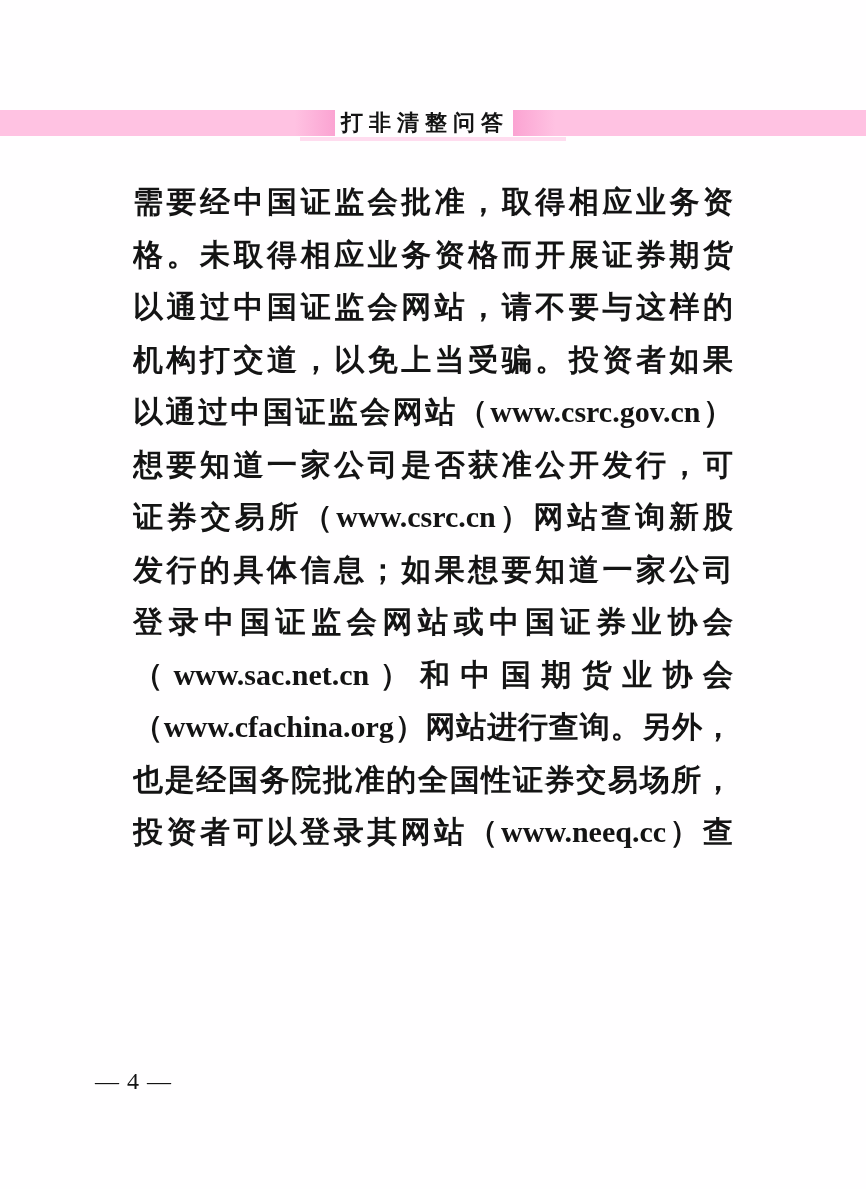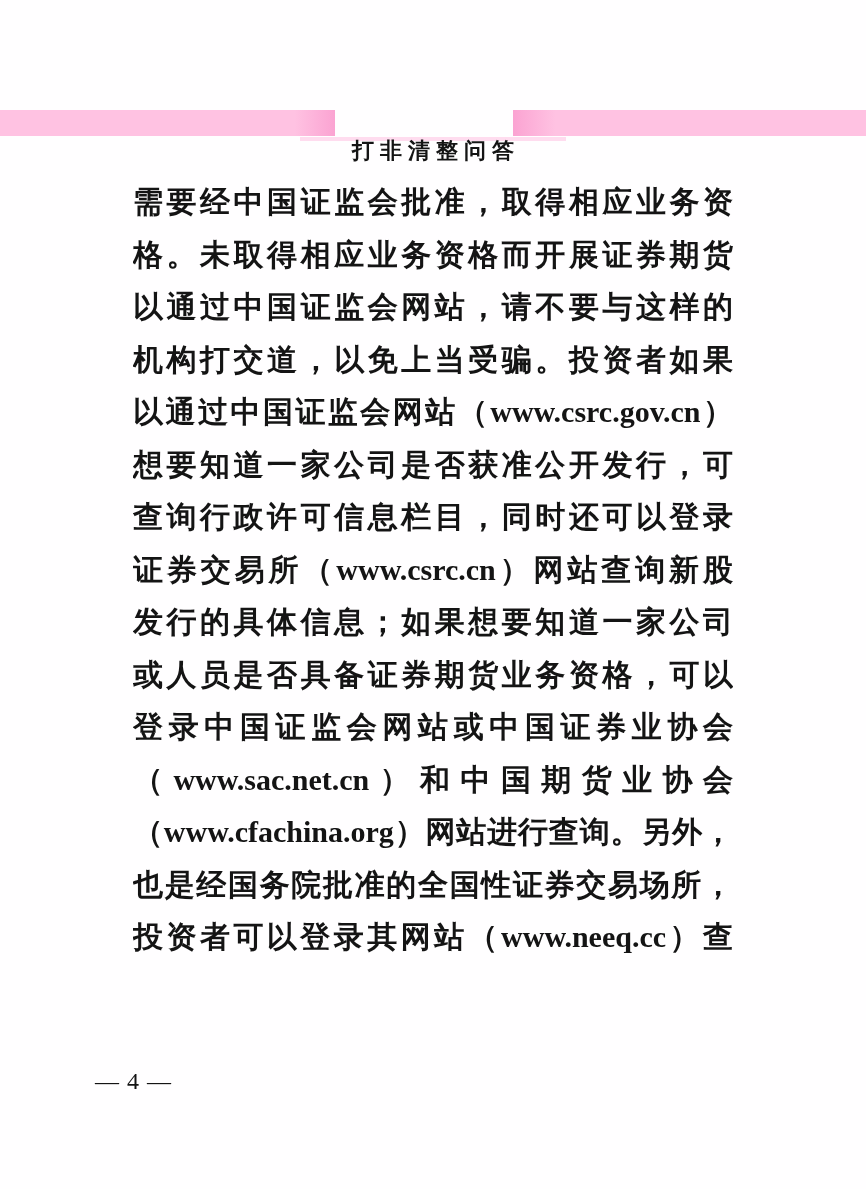--- a/index.html
+++ b/index.html
@@ -50,35 +50,34 @@
     position: absolute;
     top: 27px;
     left: 300px;
     width: 266px;
     height: 4px;
     background: var(--band-shadow-color, #ffdcef);
   }
   .page-title {
     position: absolute;
     top: 0;
-    left: 335px;
+    left: 324px;
     width: 178px;
     height: 26px;
     display: flex;
     align-items: center;
     justify-content: center;
     font-family: "Liberation Sans", "DejaVu Sans", sans-serif;
     font-size: 22px;
     font-weight: bold;
     letter-spacing: 6px;
     padding-left: 24px;
     box-sizing: border-box;
     white-space: nowrap;
     color: var(--text-color, #141414);
-    margin-top: 28px;
   }
 
   
   .body-text {
     position: absolute;
     top: 176px;
     left: 133px;
     width: 600px;
     font-weight: bold;
   }
@@ -117,24 +116,22 @@
     <div class="page-title">打非清整问答</div>
   </div>
 
   <div class="body-text">
     <div class="body-line">需要经中国证监会批准，取得相应业务资</div>
     <div class="body-line">格。未取得相应业务资格而开展证券期货</div>
     <div class="body-line">以通过中国证监会网站，请不要与这样的</div>
     <div class="body-line">机构打交道，以免上当受骗。投资者如果</div>
     <div class="body-line">以通过中国证监会网站（www.csrc.gov.cn）</div>
     <div class="body-line">想要知道一家公司是否获准公开发行，可</div>
-    <div class="body-line">查询行政许可信息栏目，同时还可以登录</div>
     <div class="body-line">证券交易所（www.csrc.cn）网站查询新股</div>
     <div class="body-line">发行的具体信息；如果想要知道一家公司</div>
-    <div class="body-line">或人员是否具备证券期货业务资格，可以</div>
     <div class="body-line">登录中国证监会网站或中国证券业协会</div>
     <div class="body-line">（www.sac.net.cn）和中国期货业协会</div>
     <div class="body-line">（www.cfachina.org）网站进行查询。另外，</div>
     <div class="body-line">也是经国务院批准的全国性证券交易场所，</div>
     <div class="body-line">投资者可以登录其网站（www.neeq.cc）查</div>
   </div>
 
   <div class="page-number">— 4 —</div>
 
 </div>

